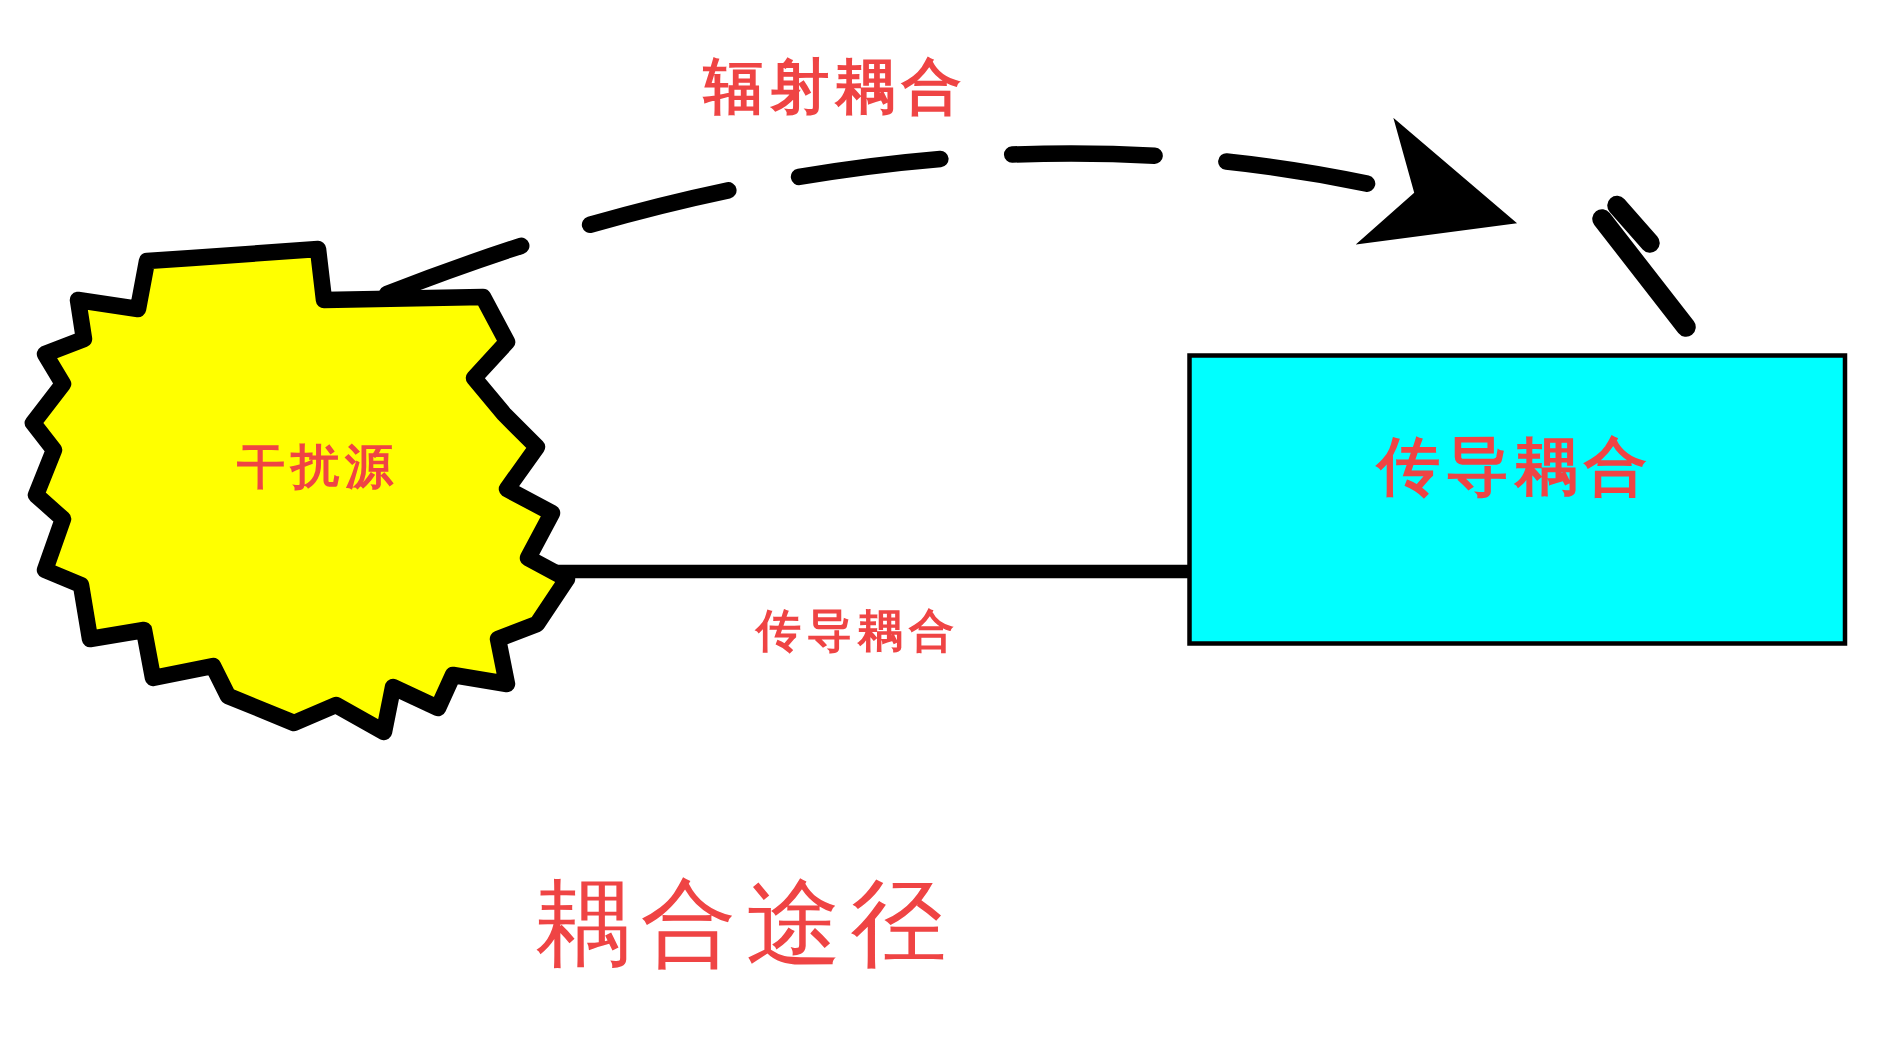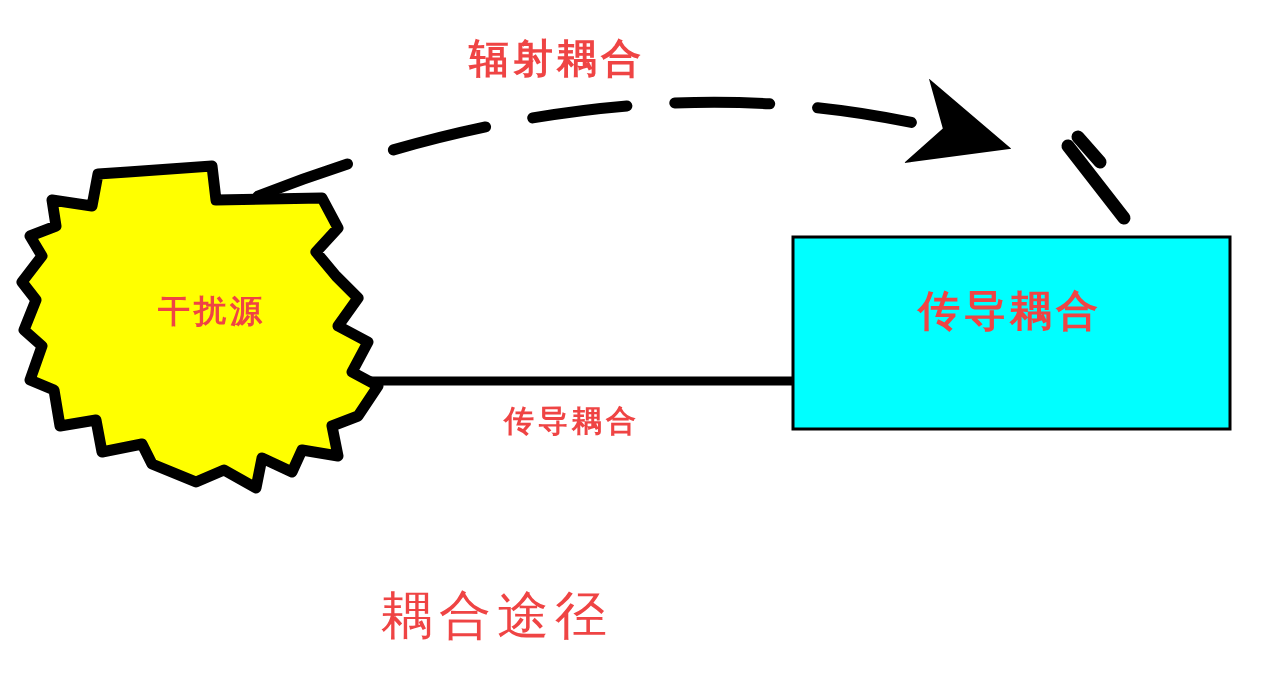--- a/index.html
+++ b/index.html
@@ -46,21 +46,21 @@
     font-size: 42px;
   }
   .label-conducted {
     left: 572px;
     top: 421px;
     font-size: 30px;
   }
   .label-title {
     left: 497px;
     top: 616px;
-    font-size: 52px;
+    font-size: 64px;
     font-weight: normal;
     letter-spacing: 6px;
   }
 </style>
 </head>
 <body>
 
 <div class="canvas">
 
   <svg width="1264" height="694" viewBox="0 0 1264 694">

